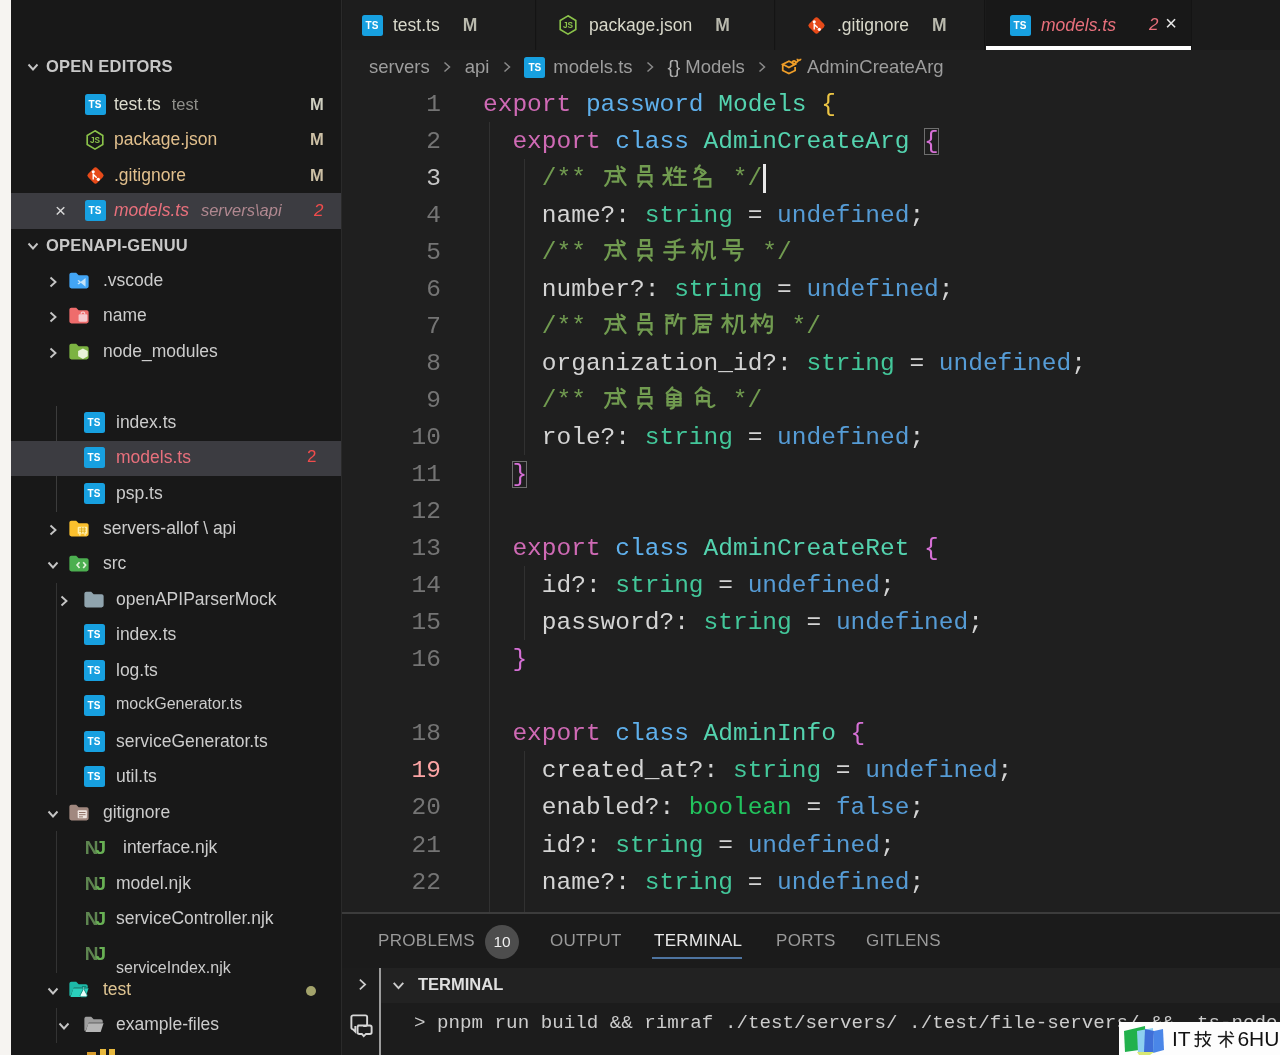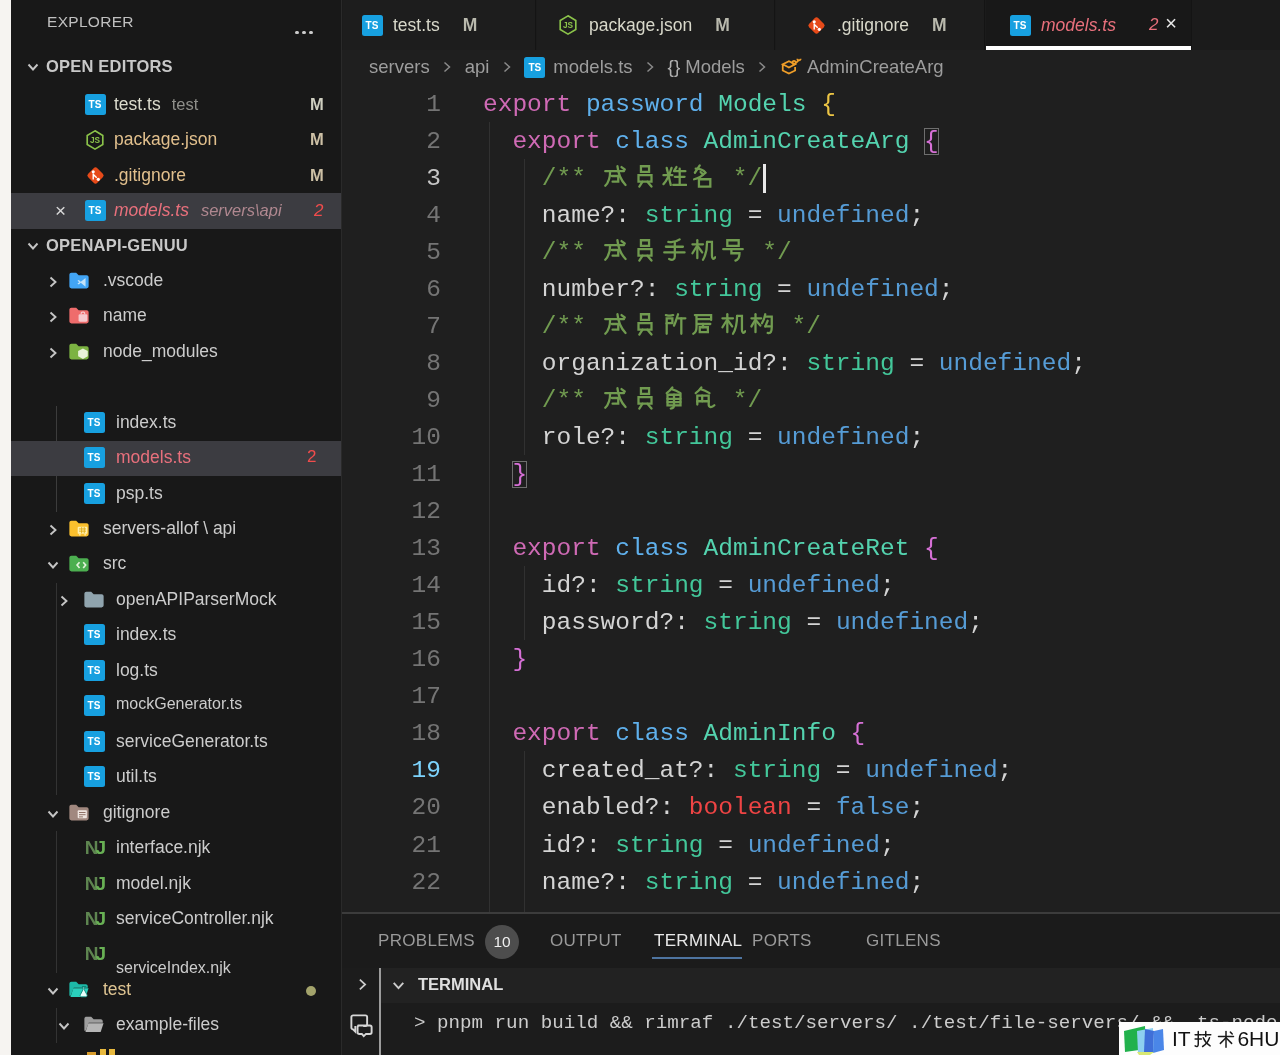--- a/index.html
+++ b/index.html
@@ -33,24 +33,20 @@
 #termtext { position:absolute; left:72px; top:37px; line-height:37px; font-family:"Liberation Mono",monospace;
   font-size:19.2px; color:#cccccc; white-space:pre; }
 </style></head>
 <body>
 <div id="whitestrip"></div>
 <div id="sidebar">
 <div style="position:absolute;left:45px;top:406px;width:1px;height:106px;background:#3c3c3c"></div>
     <div style="position:absolute;left:45px;top:583px;width:1px;height:212px;background:#333"></div>
     <div style="position:absolute;left:45px;top:831px;width:1px;height:142px;background:#333"></div>
     <div style="position:absolute;left:45px;top:1008px;width:1px;height:35px;background:#333"></div>
-<div class="srow" style="top:4px">
-      <span style="margin-left:36px;font-size:15.5px;color:#c0c0c0;letter-spacing:0.3px">EXPLORER</span>
-      <span class="dots" style="position:absolute;left:284px;top:16px"><i></i><i></i><i></i></span>
-    </div>
 <div class="srow" style="top:49.3px">
       <span class="cv" style="margin-left:14px">
         <svg style="width:16px;height:16px" viewBox="0 0 16 16">
           <polyline points="3.5,5.5 8,10.5 12.5,5.5" fill="none" stroke="#c5c5c5" stroke-width="1.9"></polyline>
         </svg>
       </span>
       <span class="shead">OPEN EDITORS</span>
     </div>
 <div class="srow" style="top:86.8px">
       <span class="fic" style="margin-left:72px">
@@ -246,21 +242,21 @@
           <rect x="10.5" y="9.5" width="10.5" height="9" rx="1" fill="#efe5e0"></rect>
           <path d="M12 12 h7.5 M12 14.5 h7.5 M12 17 h4.5" stroke="#8d6e63" stroke-width="1.1"></path>
         </svg>
       </span>
       <span style="position:absolute;left:92px;top:6px;color:#cccccc;font-size:17.5px;white-space:nowrap">gitignore</span>
     </div>
 <div class="srow" style="top:831.0px">
       <span class="fic" style="position:absolute;left:71px;top:6px">
         <span style="display:inline-block;width:24px;text-align:center;font-weight:bold;font-size:19px;font-family:'Liberation Sans',sans-serif;letter-spacing:-3px"><span style="color:#5e8550">N</span><span style="color:#68b054">J</span></span>
       </span>
-      <span style="position:absolute;left:105px;top:6px;color:#cccccc;font-size:17.5px;white-space:nowrap">interface.njk</span>
+      <span style="position:absolute;left:112px;top:6px;color:#cccccc;font-size:17.5px;white-space:nowrap">interface.njk</span>
     </div>
 <div class="srow" style="top:866.5px">
       <span class="fic" style="position:absolute;left:71px;top:6px">
         <span style="display:inline-block;width:24px;text-align:center;font-weight:bold;font-size:19px;font-family:'Liberation Sans',sans-serif;letter-spacing:-3px"><span style="color:#5e8550">N</span><span style="color:#68b054">J</span></span>
       </span>
       <span style="position:absolute;left:105px;top:6px;color:#cccccc;font-size:17.5px;white-space:nowrap">model.njk</span>
     </div>
 <div class="srow" style="top:901.9px">
       <span class="fic" style="position:absolute;left:71px;top:6px">
         <span style="display:inline-block;width:24px;text-align:center;font-weight:bold;font-size:19px;font-family:'Liberation Sans',sans-serif;letter-spacing:-3px"><span style="color:#5e8550">N</span><span style="color:#68b054">J</span></span>
@@ -482,24 +478,23 @@
               <path d="M9 20 V24"></path>
             </g>
           </svg><span style="color:#719b50"> */</span></span></div>
 <div class="cline" style="top:334.9px"><span class="lnum" style="color:#747474">10</span><span class="ltxt"><span>    </span><span style="color:#d4d4d4">role?: </span><span style="color:#43c79a">string</span><span style="color:#d4d4d4"> = </span><span style="color:#569cd6">undefined</span><span style="color:#d4d4d4">;</span></span></div>
 <div class="cline" style="top:372.0px"><span class="lnum" style="color:#747474">11</span><span class="ltxt"><span style="color:#d4d4d4">  </span><span style="color:#d670d6" class="bx">}</span></span></div>
 <div class="cline" style="top:409.0px"><span class="lnum" style="color:#747474">12</span><span class="ltxt"></span></div>
 <div class="cline" style="top:446.1px"><span class="lnum" style="color:#747474">13</span><span class="ltxt"><span style="color:#cf6ab5">  export </span><span style="color:#5fb0ec">class </span><span style="color:#54d3af">AdminCreateRet </span><span style="color:#d670d6">{</span></span></div>
 <div class="cline" style="top:483.1px"><span class="lnum" style="color:#747474">14</span><span class="ltxt"><span>    </span><span style="color:#d4d4d4">id?: </span><span style="color:#43c79a">string</span><span style="color:#d4d4d4"> = </span><span style="color:#569cd6">undefined</span><span style="color:#d4d4d4">;</span></span></div>
 <div class="cline" style="top:520.2px"><span class="lnum" style="color:#747474">15</span><span class="ltxt"><span>    </span><span style="color:#d4d4d4">password?: </span><span style="color:#43c79a">string</span><span style="color:#d4d4d4"> = </span><span style="color:#569cd6">undefined</span><span style="color:#d4d4d4">;</span></span></div>
 <div class="cline" style="top:557.2px"><span class="lnum" style="color:#747474">16</span><span class="ltxt"><span style="color:#d4d4d4">  </span><span style="color:#d670d6">}</span></span></div>
-<div class="cline" style="top:594.3px"><span class="lnum" style="color:#747474">17</span><span class="ltxt"></span></div>
 <div class="cline" style="top:631.3px"><span class="lnum" style="color:#747474">18</span><span class="ltxt"><span style="color:#cf6ab5">  export </span><span style="color:#5fb0ec">class </span><span style="color:#54d3af">AdminInfo </span><span style="color:#d670d6">{</span></span></div>
-<div class="cline" style="top:668.4px"><span class="lnum" style="color:#7dd3fc">19</span><span class="ltxt"><span>    </span><span style="color:#d4d4d4">created_at?: </span><span style="color:#43c79a">string</span><span style="color:#d4d4d4"> = </span><span style="color:#569cd6">undefined</span><span style="color:#d4d4d4">;</span></span></div>
-<div class="cline" style="top:705.4px"><span class="lnum" style="color:#747474">20</span><span class="ltxt"><span>    </span><span style="color:#d4d4d4">enabled?: </span><span style="color:#ef4444">boolean</span><span style="color:#d4d4d4"> = </span><span style="color:#569cd6">false</span><span style="color:#d4d4d4">;</span></span></div>
+<div class="cline" style="top:668.4px"><span class="lnum" style="color:#fca5a5">19</span><span class="ltxt"><span>    </span><span style="color:#d4d4d4">created_at?: </span><span style="color:#43c79a">string</span><span style="color:#d4d4d4"> = </span><span style="color:#569cd6">undefined</span><span style="color:#d4d4d4">;</span></span></div>
+<div class="cline" style="top:705.4px"><span class="lnum" style="color:#747474">20</span><span class="ltxt"><span>    </span><span style="color:#d4d4d4">enabled?: </span><span style="color:#22c55e">boolean</span><span style="color:#d4d4d4"> = </span><span style="color:#569cd6">false</span><span style="color:#d4d4d4">;</span></span></div>
 <div class="cline" style="top:742.5px"><span class="lnum" style="color:#747474">21</span><span class="ltxt"><span>    </span><span style="color:#d4d4d4">id?: </span><span style="color:#43c79a">string</span><span style="color:#d4d4d4"> = </span><span style="color:#569cd6">undefined</span><span style="color:#d4d4d4">;</span></span></div>
 <div class="cline" style="top:779.5px"><span class="lnum" style="color:#747474">22</span><span class="ltxt"><span>    </span><span style="color:#d4d4d4">name?: </span><span style="color:#43c79a">string</span><span style="color:#d4d4d4"> = </span><span style="color:#569cd6">undefined</span><span style="color:#d4d4d4">;</span></span></div>
 <div class="cline" style="top:821.6px"><span class="lnum" style="color:#747474">23</span><span class="ltxt"><span>    </span><span style="color:#d4d4d4">number?: </span><span style="color:#43c79a">string</span><span style="color:#d4d4d4"> = </span><span style="color:#569cd6">undefined</span><span style="color:#d4d4d4">;</span></span></div>
   </div>
   <div id="tabbar">
 <div class="tab" style="left:1px;width:193px;background:#1d1d1d">
         <span class="fic" style="margin-left:17px;margin-top:0">
           <span class="tsic" style="width:21px;height:21px;font-size:10px;line-height:21px">TS</span>
         </span>
         <span style="margin-left:9px;font-size:17.5px;"><span style="color:#d8d8ca">test.ts</span></span>
@@ -561,21 +556,21 @@
         <path d="M10.4 6.2 L13.5 3.2 M9 4.8 a1.2 1.2 0 1 0 2.4 0 a1.2 1.2 0 1 0 -2.4 0 M12.6 2 a1.2 1.2 0 1 0 2.4 0" fill="none" stroke="#ee9d28" stroke-width="1.3"></path>
         <path d="M2 6 L6.5 3.8 L11 6 L6.5 8.4 Z M2 6 V10.5 L6.5 12.8 L11 10.5 V8" fill="none" stroke="#ee9d28" stroke-width="1.3"></path>
       </svg>
       <span>AdminCreateArg</span>
     </div>
   <div id="panel">
 <div class="ptab" style="left:36px;color:#9a9a9a">PROBLEMS</div>
       <div style="position:absolute;left:143px;top:11px;width:34px;height:34px;border-radius:50%;background:#4d4d4d;color:#efefef;font-size:15.5px;text-align:center;line-height:33px">10</div>
       <div class="ptab" style="left:208px;color:#9a9a9a">OUTPUT</div>
       <div class="ptab" style="left:312px;color:#e8e8e8">TERMINAL<div style="position:absolute;left:-2px;bottom:-8px;width:90px;height:2.5px;background:#4e74a0"></div></div>
-      <div class="ptab" style="left:410px;color:#9a9a9a">PORTS</div>
+      <div class="ptab" style="left:434px;color:#9a9a9a">PORTS</div>
       <div class="ptab" style="left:524px;color:#9a9a9a">GITLENS</div>
     <div style="position:absolute;left:0;top:54px;bottom:0;right:0;background:#1c1c1c">
       <div style="position:absolute;left:37px;top:0;width:2px;height:89px;background:#9c9c9c"></div>
       <div style="position:absolute;left:39px;top:0;right:0;height:35px;background:#222222"></div>
       <span style="position:absolute;left:12px;top:8px"><svg style="width:17px;height:17px" viewBox="0 0 16 16">
             <polyline points="5.5,3.5 10.5,8 5.5,12.5" fill="none" stroke="#cccccc" stroke-width="1.6"></polyline>
           </svg></span>
       <span style="position:absolute;left:6px;top:44px"><svg style="width:27px;height:27px" viewBox="0 0 24 24">
             <g fill="none" stroke="#d6d6d6" stroke-width="1.7">
               <path d="M3 4.5 A1.5 1.5 0 0 1 4.5 3 H15.5 A1.5 1.5 0 0 1 17 4.5 V11 A1.5 1.5 0 0 1 15.5 12.5 H13.5"></path>

